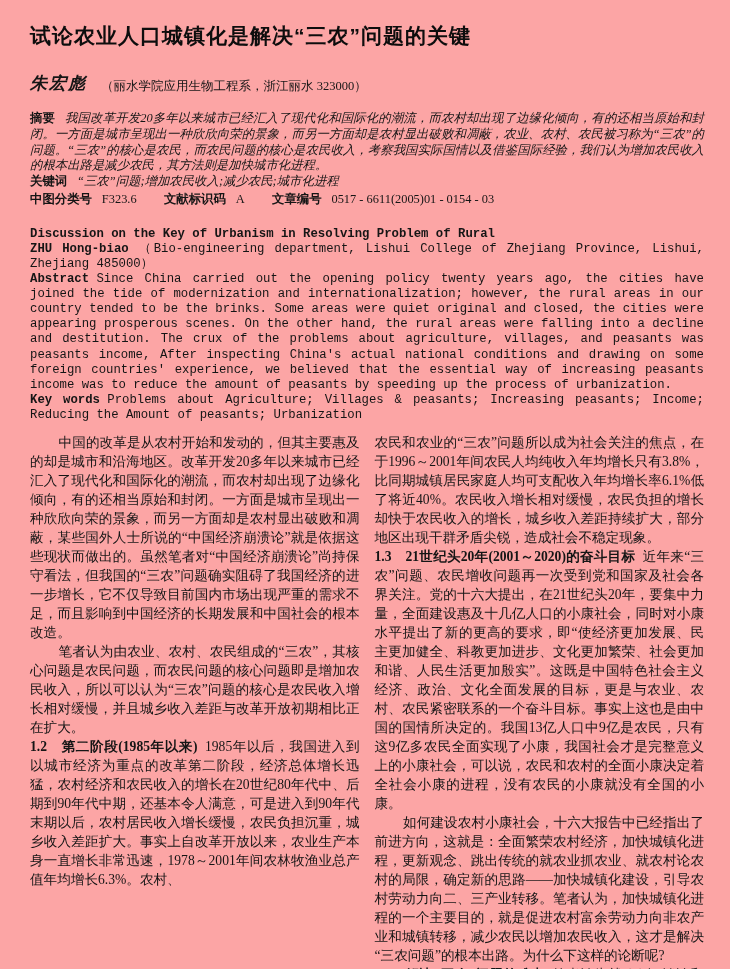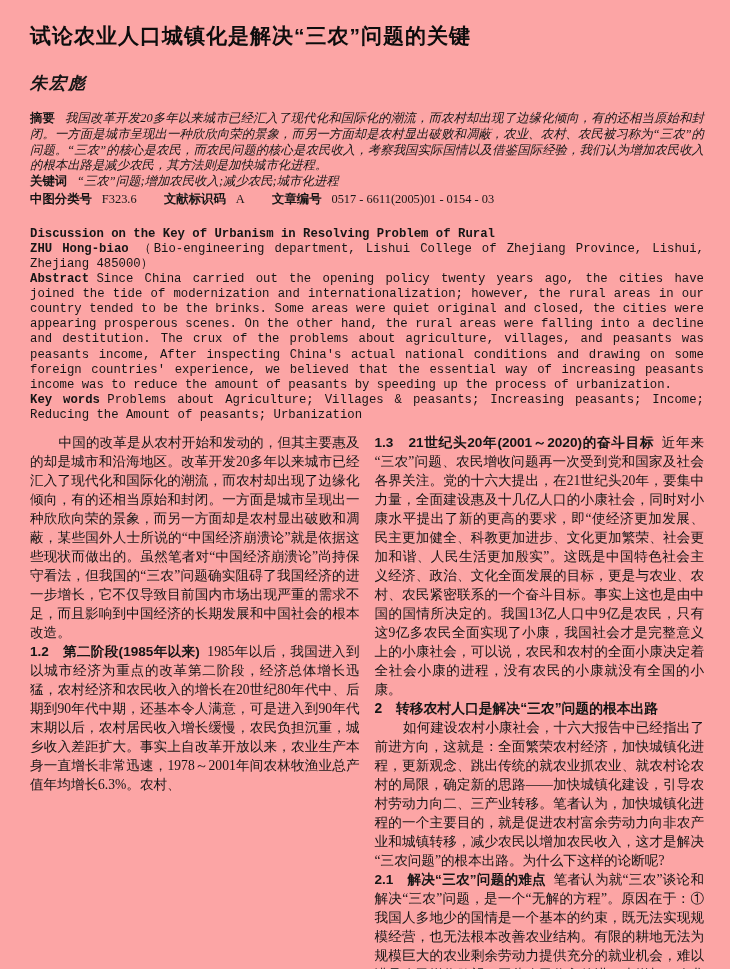--- a/index.html
+++ b/index.html
@@ -46,58 +46,60 @@
   .columns{display:flex;gap:15px;margin-top:10px;}
   .col{width:330px;font-size:13.6px;line-height:19px;text-align:justify;}
   .col p{margin:0;}
   .col-left{display:flex;flex-direction:column;}
   .indent{text-indent:2.1em;}
   .sec-h{
     font-family:"Liberation Sans","DejaVu Sans",sans-serif;
     font-weight:700;font-size:13.8px;line-height:19px;margin:0;
   }
   .sec-lbl{
-    font-family:Liberation Sans, sans-serif;
+    font-family:Liberation Serif, serif;
     font-weight:700;margin-right:0.55em;
   }
 </style>
 </head>
 <body>
 
 <div class="page">
 
   <h1 class="title">试论农业人口城镇化是解决“三农”问题的关键</h1>
 
   <div class="author-line">
     <span class="author-name">朱宏彪</span>
+    <span class="author-affil">（丽水学院应用生物工程系，浙江丽水 323000）</span>
   </div>
 
   <div class="cn-block">
     <p><span class="lbl">摘要</span><span class="kai">我国改革开发20多年以来城市已经汇入了现代化和国际化的潮流，而农村却出现了边缘化倾向，有的还相当原始和封闭。一方面是城市呈现出一种欣欣向荣的景象，而另一方面却是农村显出破败和凋蔽，农业、农村、农民被习称为“三农”的问题。“三农”的核心是农民，而农民问题的核心是农民收入，考察我国实际国情以及借鉴国际经验，我们认为增加农民收入的根本出路是减少农民，其方法则是加快城市化进程。</span></p>
     <p><span class="lbl">关键词</span><span class="kai">“三农”问题;增加农民收入;减少农民;城市化进程</span></p>
     <p class="meta-row"><span class="lbl">中图分类号</span><span class="val">F323.6</span><span class="lbl">文献标识码</span><span class="val">A</span><span class="lbl">文章编号</span><span class="val">0517 - 6611(2005)01 - 0154 - 03</span></p>
   </div>
 
   <div class="en-block">
     <p class="en-title">Discussion on the Key of Urbanism in Resolving Problem of Rural</p>
     <p><span class="en-lbl">ZHU Hong-biao</span><span>（Bio-engineering department, Lishui College of Zhejiang Province, Lishui, Zhejiang 485000）</span></p>
     <p><span class="en-lbl">Abstract</span><span>Since China carried out the opening policy twenty years ago, the cities have joined the tide of modernization and internationalization; however, the rural areas in our country tended to be the brinks. Some areas were quiet original and closed, the cities were appearing prosperous scenes. On the other hand, the rural areas were falling into a decline and destitution. The crux of the problems about agriculture, villages, and peasants was peasants income, After inspecting China's actual national conditions and drawing on some foreign countries' experience, we believed that the essential way of increasing peasants income was to reduce the amount of peasants by speeding up the process of urbanization.</span></p>
     <p><span class="en-lbl">Key words</span><span>Problems about Agriculture; Villages &amp; peasants; Increasing peasants; Income; Reducing the Amount of peasants; Urbanization</span></p>
   </div>
 
   <div class="columns">
 
     <div class="col col-left">
       <p class="indent">中国的改革是从农村开始和发动的，但其主要惠及的却是城市和沿海地区。改革开发20多年以来城市已经汇入了现代化和国际化的潮流，而农村却出现了边缘化倾向，有的还相当原始和封闭。一方面是城市呈现出一种欣欣向荣的景象，而另一方面却是农村显出破败和凋蔽，某些国外人士所说的“中国经济崩溃论”就是依据这些现状而做出的。虽然笔者对“中国经济崩溃论”尚持保守看法，但我国的“三农”问题确实阻碍了我国经济的进一步增长，它不仅导致目前国内市场出现严重的需求不足，而且影响到中国经济的长期发展和中国社会的根本改造。</p>
+      <p class="indent">笔者认为由农业、农村、农民组成的“三农”，其核心问题是农民问题，而农民问题的核心问题即是增加农民收入，所以可以认为“三农”问题的核心是农民收入增长相对缓慢，并且城乡收入差距与改革开放初期相比正在扩大。</p>
       <p><span class="sec-lbl">1.2　第二阶段(1985年以来)</span><span>1985年以后，我国进入到以城市经济为重点的改革第二阶段，经济总体增长迅猛，农村经济和农民收入的增长在20世纪80年代中、后期到90年代中期，还基本令人满意，可是进入到90年代末期以后，农村居民收入增长缓慢，农民负担沉重，城乡收入差距扩大。事实上自改革开放以来，农业生产本身一直增长非常迅速，1978～2001年间农林牧渔业总产值年均增长6.3%。农村、</span></p>
 
     </div>
 
     <div class="col col-right">
+      <p>农民和农业的“三农”问题所以成为社会关注的焦点，在于1996～2001年间农民人均纯收入年均增长只有3.8%，比同期城镇居民家庭人均可支配收入年均增长率6.1%低了将近40%。农民收入增长相对缓慢，农民负担的增长却快于农民收入的增长，城乡收入差距持续扩大，部分地区出现干群矛盾尖锐，造成社会不稳定现象。</p>
       <p><span class="sec-lbl">1.3　21世纪头20年(2001～2020)的奋斗目标</span><span>近年来“三农”问题、农民增收问题再一次受到党和国家及社会各界关注。党的十六大提出，在21世纪头20年，要集中力量，全面建设惠及十几亿人口的小康社会，同时对小康水平提出了新的更高的要求，即“使经济更加发展、民主更加健全、科教更加进步、文化更加繁荣、社会更加和谐、人民生活更加殷实”。这既是中国特色社会主义经济、政治、文化全面发展的目标，更是与农业、农村、农民紧密联系的一个奋斗目标。事实上这也是由中国的国情所决定的。我国13亿人口中9亿是农民，只有这9亿多农民全面实现了小康，我国社会才是完整意义上的小康社会，可以说，农民和农村的全面小康决定着全社会小康的进程，没有农民的小康就没有全国的小康。</span></p>
-      <h2 class="sec-h">2　转移农村人口是解决“三农”问题的根本出路</h2>
       <p class="indent">如何建设农村小康社会，十六大报告中已经指出了前进方向，这就是：全面繁荣农村经济，加快城镇化进程，更新观念、跳出传统的就农业抓农业、就农村论农村的局限，确定新的思路——加快城镇化建设，引导农村劳动力向二、三产业转移。笔者认为，加快城镇化进程的一个主要目的，就是促进农村富余劳动力向非农产业和城镇转移，减少农民以增加农民收入，这才是解决“三农问题”的根本出路。为什么下这样的论断呢?</p>
       <p><span class="sec-lbl">2.1　解决“三农”问题的难点</span><span>笔者认为就“三农”谈论和解决“三农”问题，是一个“无解的方程”。原因在于：①我国人多地少的国情是一个基本的约束，既无法实现规模经营，也无法根本改善农业结构。有限的耕地无法为规模巨大的农业剩余劳动力提供充分的就业机会，难以满足农民增收欲望。因此农民收入的进一步增加，农业效益的进一步提高，</span></p>
     </div>
 
   </div>
 
 </div>
 
 </body></html>

